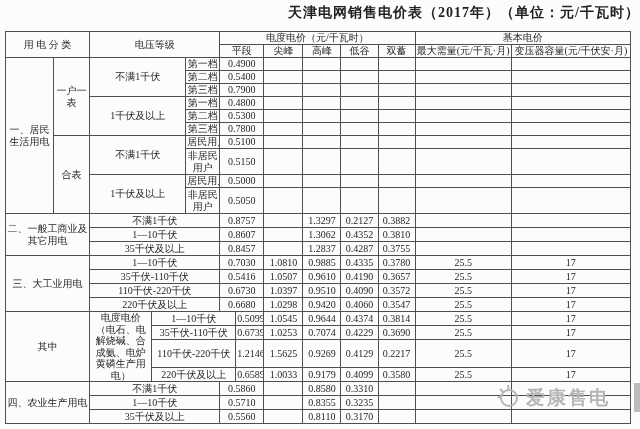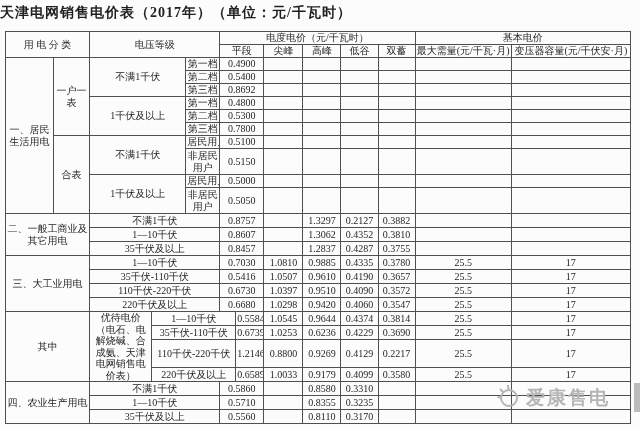--- a/index.html
+++ b/index.html
@@ -3,21 +3,21 @@
 <meta charset="utf-8">
 <style>
   html,body{margin:0;padding:0;}
   body{
     width:640px;height:429px;overflow:hidden;position:relative;
     background:#fcfcfc;color:#1f1f1f;
     font-family:"Liberation Serif","DejaVu Serif",serif;
   }
   .page-title{
     position:absolute;top:4px;left:0;width:100%;
-    text-align:left;font-size:14px;font-weight:bold;letter-spacing:1px;
+    text-align:right;font-size:14px;font-weight:bold;letter-spacing:1px;
   }
   table.grid{
     position:absolute;left:5px;top:31px;width:626px;
     border-collapse:collapse;table-layout:fixed;
   }
   table.grid th,table.grid td{
     border:1px solid #4f4f4f;
     padding:0 1px;
     text-align:center;vertical-align:middle;
     font-size:10px;line-height:1.15;
@@ -100,21 +100,21 @@
         <td colspan="2" class="num">0.5400</td>
         <td></td>
         <td></td>
         <td></td>
         <td></td>
         <td></td>
         <td></td>
       </tr>
       <tr style="height: 13px;">
         <td class="tier">第三档</td>
-        <td colspan="2" class="num">0.8692</td>
+        <td colspan="2" class="num">0.7900</td>
         <td></td>
         <td></td>
         <td></td>
         <td></td>
         <td></td>
         <td></td>
       </tr>
       <tr style="height: 13px;">
         <td colspan="2" rowspan="3">1千伏及以上</td>
         <td class="tier">第一档</td>
@@ -256,44 +256,44 @@
         <td colspan="2" class="num">0.6680</td>
         <td class="num">1.0298</td>
         <td class="num">0.9420</td>
         <td class="num">0.4060</td>
         <td class="num">0.3547</td>
         <td class="num">25.5</td>
         <td class="num">17</td>
       </tr>
       <tr style="height: 14px;">
         <td colspan="2" rowspan="4" class="sec">其中</td>
-        <td rowspan="4" class="pref">优待电价（电石、电解烧碱、合成氨、天津电网销售电价表）</td>
+        <td rowspan="4" class="pref">电度电价（电石、电解烧碱、合成氨、电炉黄磷生产用电）</td>
         <td colspan="3">1—10千伏</td>
-        <td class="num">0.5584</td>
+        <td class="num">0.5099</td>
         <td class="num">1.0545</td>
         <td class="num">0.9644</td>
         <td class="num">0.4374</td>
         <td class="num">0.3814</td>
         <td class="num">25.5</td>
         <td class="num">17</td>
       </tr>
       <tr style="height: 14px;">
         <td colspan="3">35千伏-110千伏</td>
         <td class="num">0.6739</td>
         <td class="num">1.0253</td>
-        <td class="num">0.6236</td>
+        <td class="num">0.7074</td>
         <td class="num">0.4229</td>
         <td class="num">0.3690</td>
         <td class="num">25.5</td>
         <td class="num">17</td>
       </tr>
       <tr style="height: 28px;">
         <td colspan="3">110千伏-220千伏</td>
         <td class="num">1.2146</td>
-        <td class="num">0.8800</td>
+        <td class="num">1.5625</td>
         <td class="num">0.9269</td>
         <td class="num">0.4129</td>
         <td class="num">0.2217</td>
         <td class="num">25.5</td>
         <td class="num">17</td>
       </tr>
       <tr style="height: 14px;">
         <td colspan="3">220千伏及以上</td>
         <td class="num">0.6589</td>
         <td class="num">1.0033</td>

